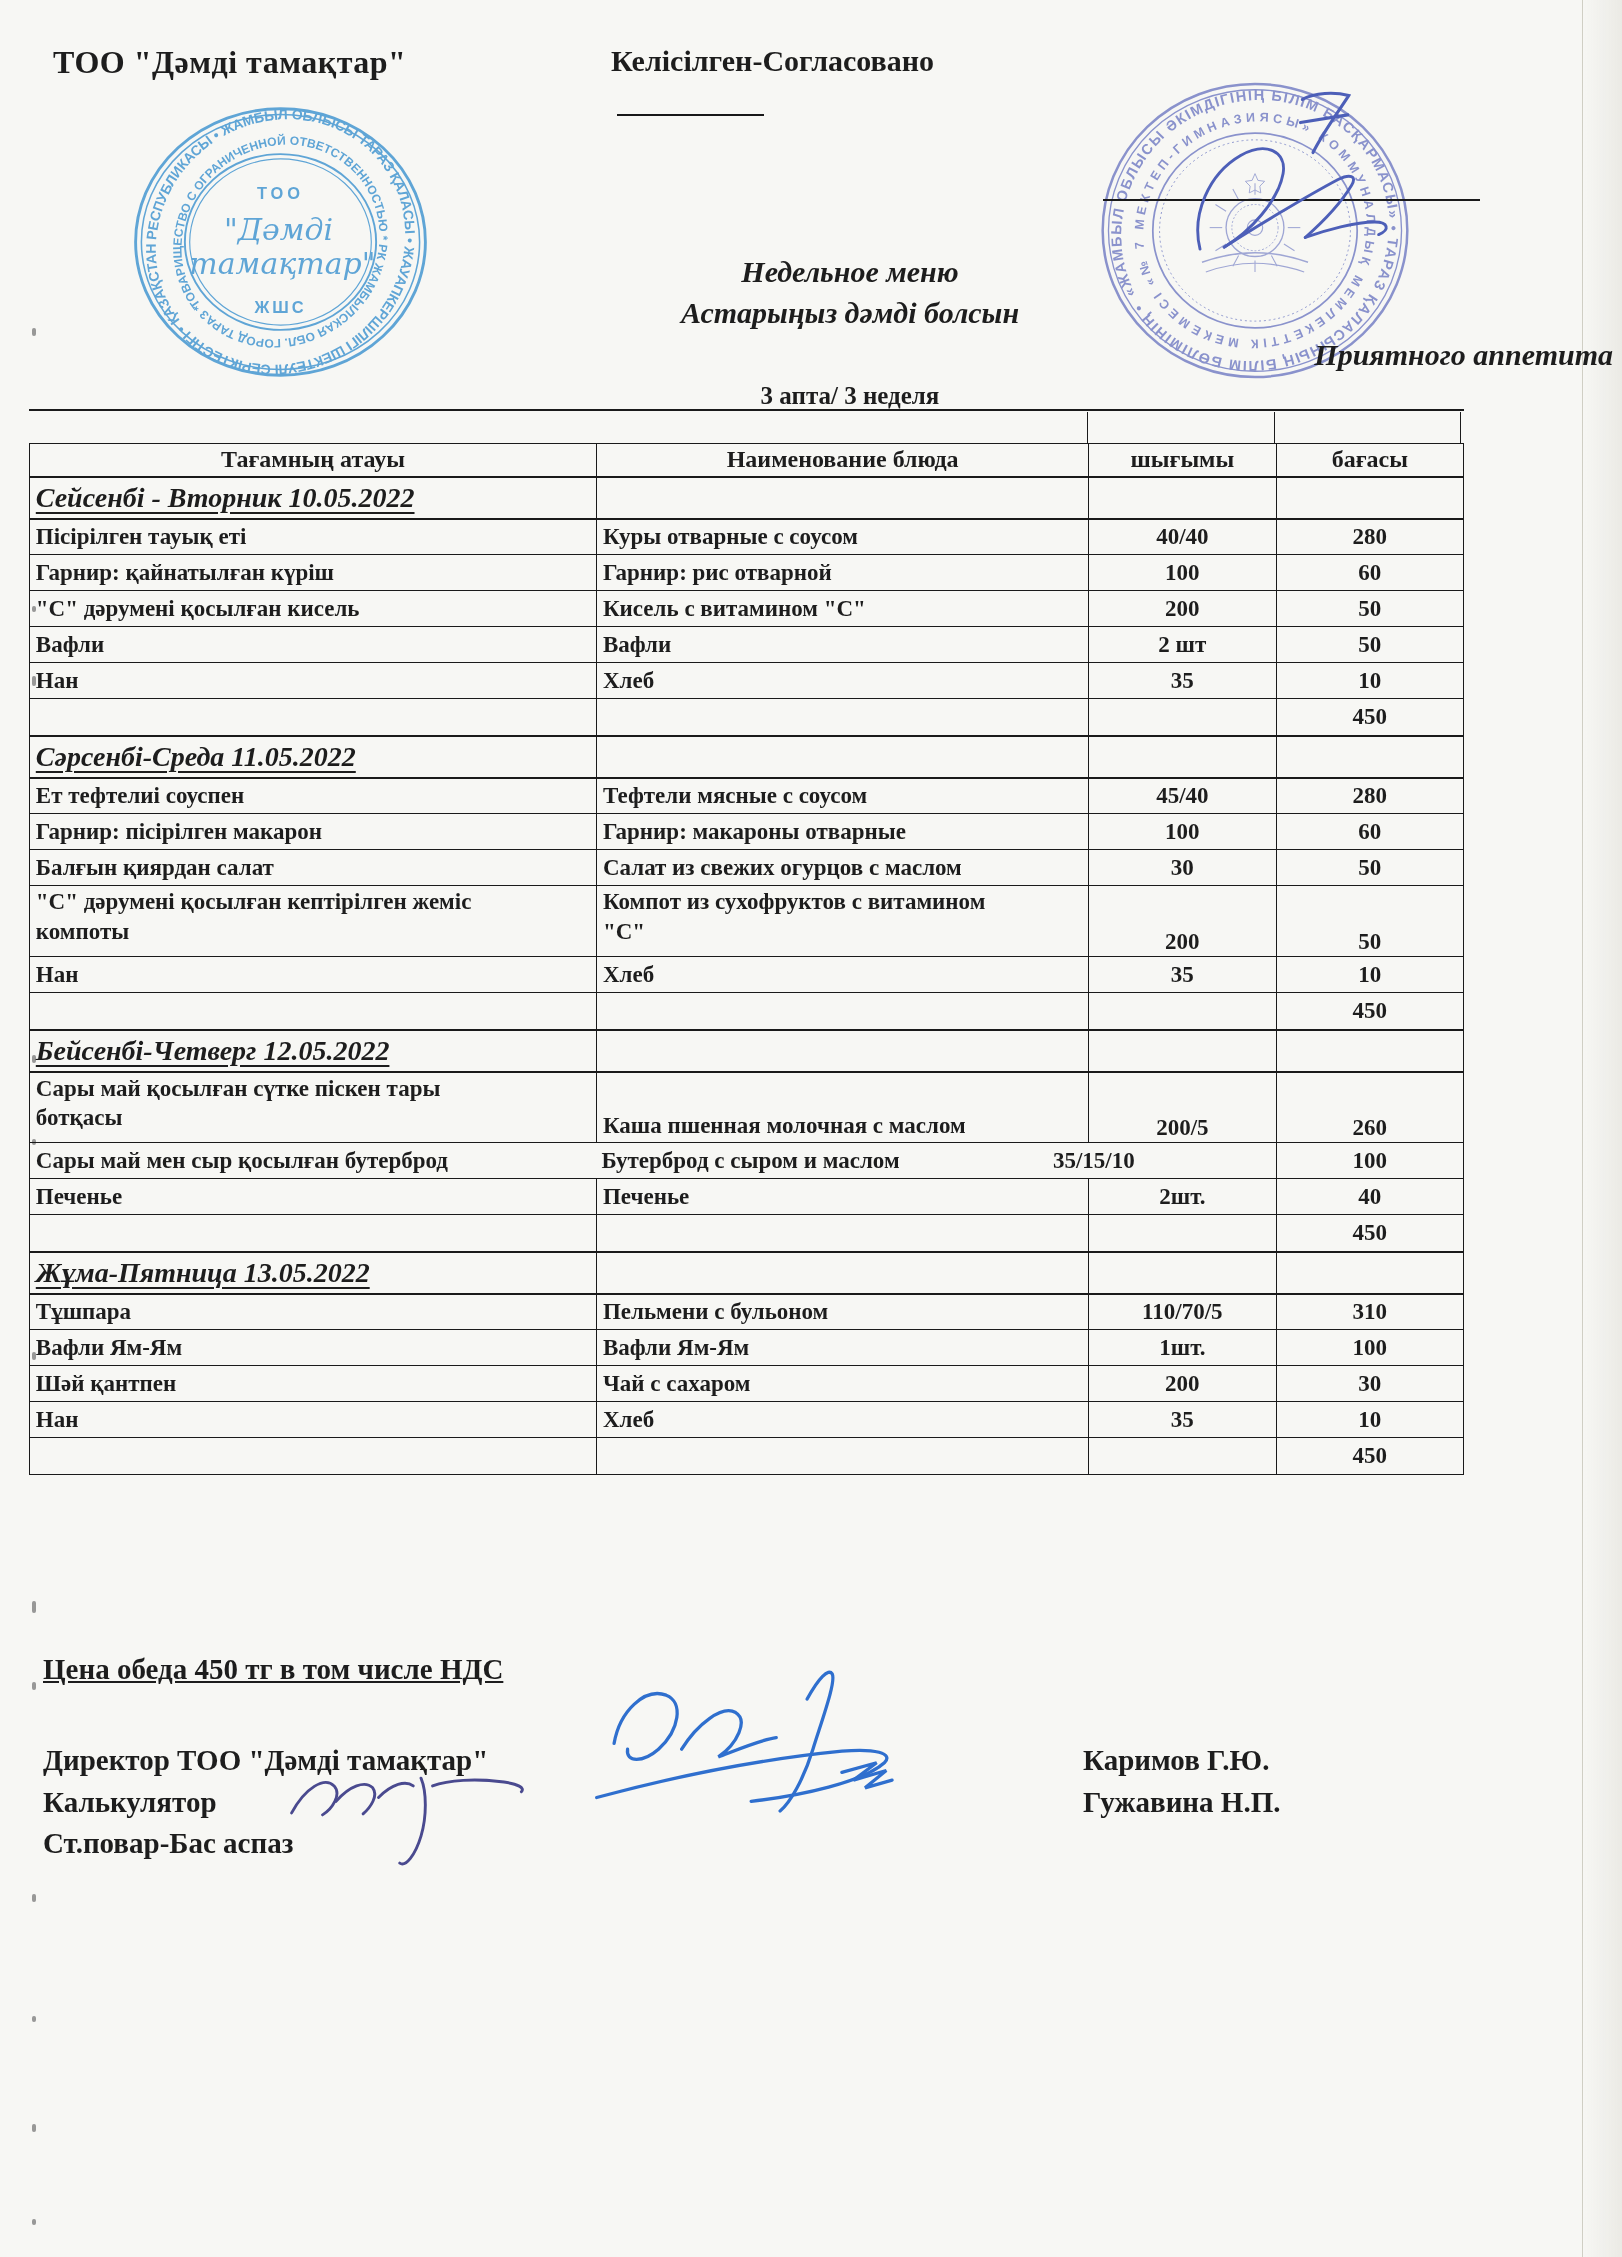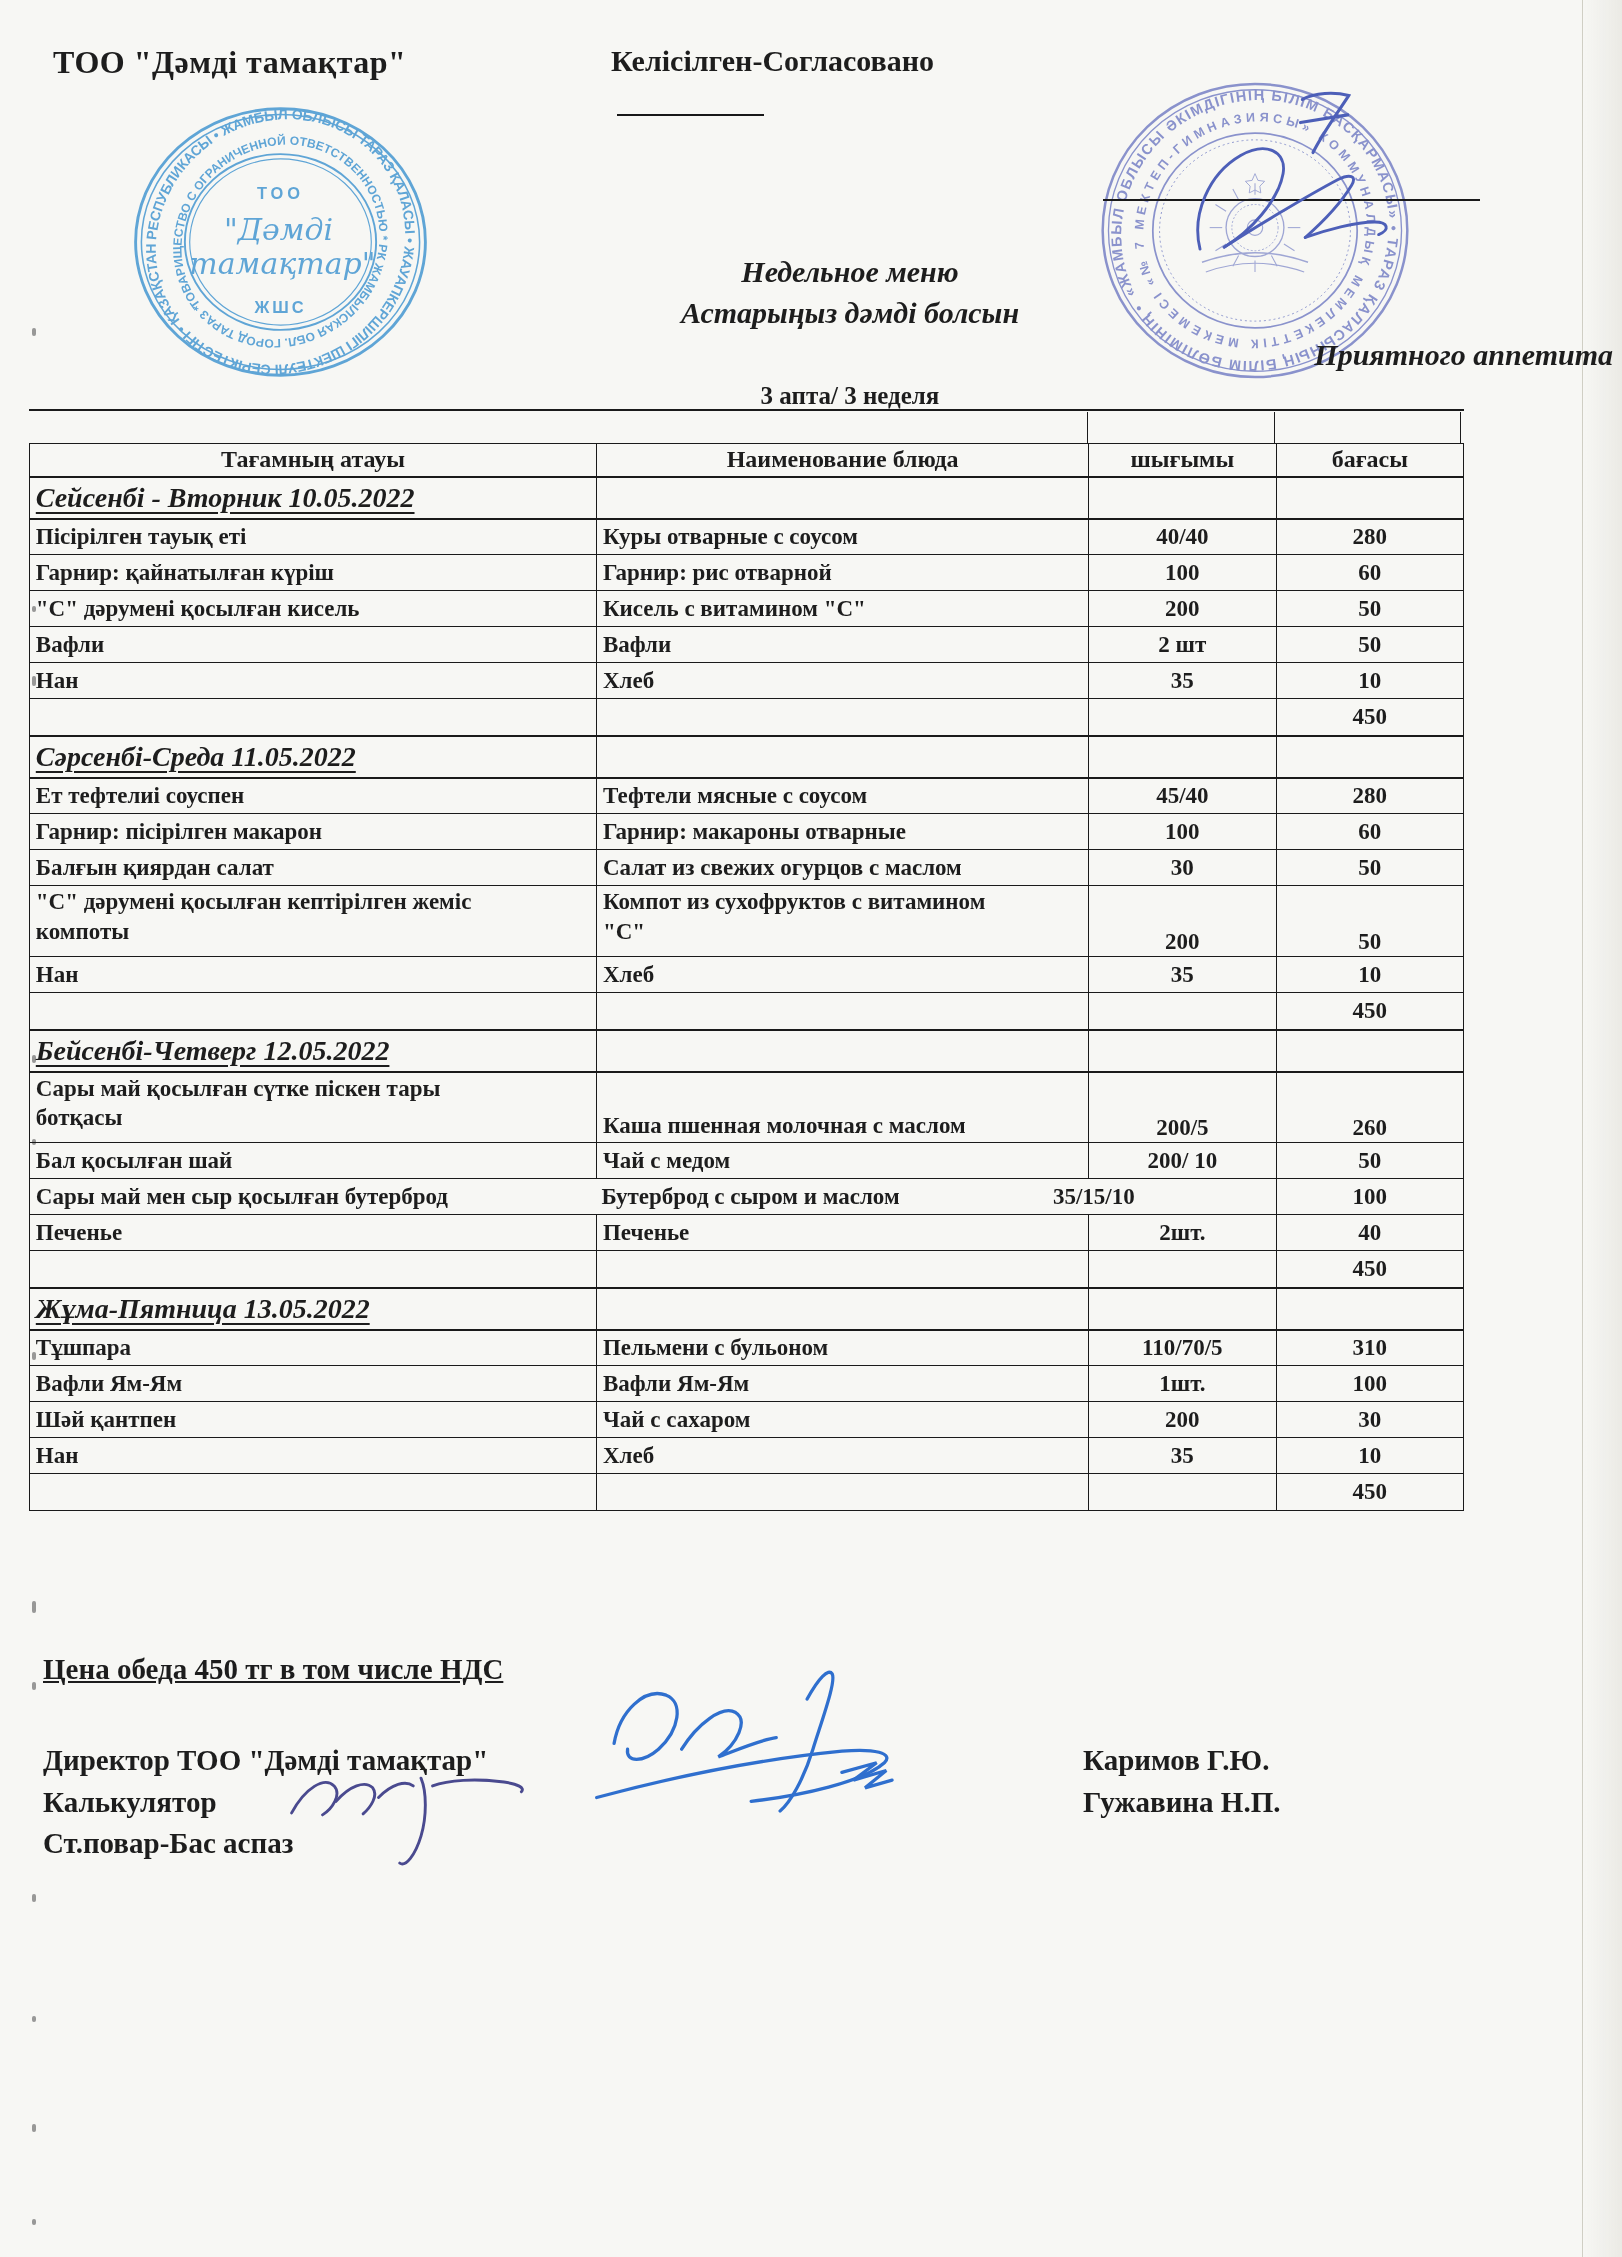--- a/index.html
+++ b/index.html
@@ -263,26 +263,20 @@
           <td class="empty-cell"></td>
         </tr>
         <tr class="menu-row tall-row">
           <td class="kz-cell v-top">Сары май қосылған сүтке піскен тары
 ботқасы</td>
           <td class="ru-cell v-bottom">Каша пшенная молочная с маслом</td>
           <td class="num-cell v-bottom">200/5</td>
           <td class="num-cell v-bottom">260</td>
         </tr>
         <tr class="menu-row">
-          <td class="kz-cell">Бал қосылған шай</td>
-          <td class="ru-cell">Чай с медом</td>
-          <td class="num-cell">200/ 10</td>
-          <td class="num-cell">50</td>
-        </tr>
-        <tr class="menu-row">
           <td class="merged-cell" colspan="3">
             <div class="merged-flex">
               <span class="m-kz">Сары май мен сыр қосылған бутерброд</span>
               <span class="m-ru">Бутерброд с сыром и маслом</span>
               <span class="m-portion">35/15/10</span>
             </div>
           </td>
           <td class="num-cell">100</td>
         </tr>
         <tr class="menu-row">

